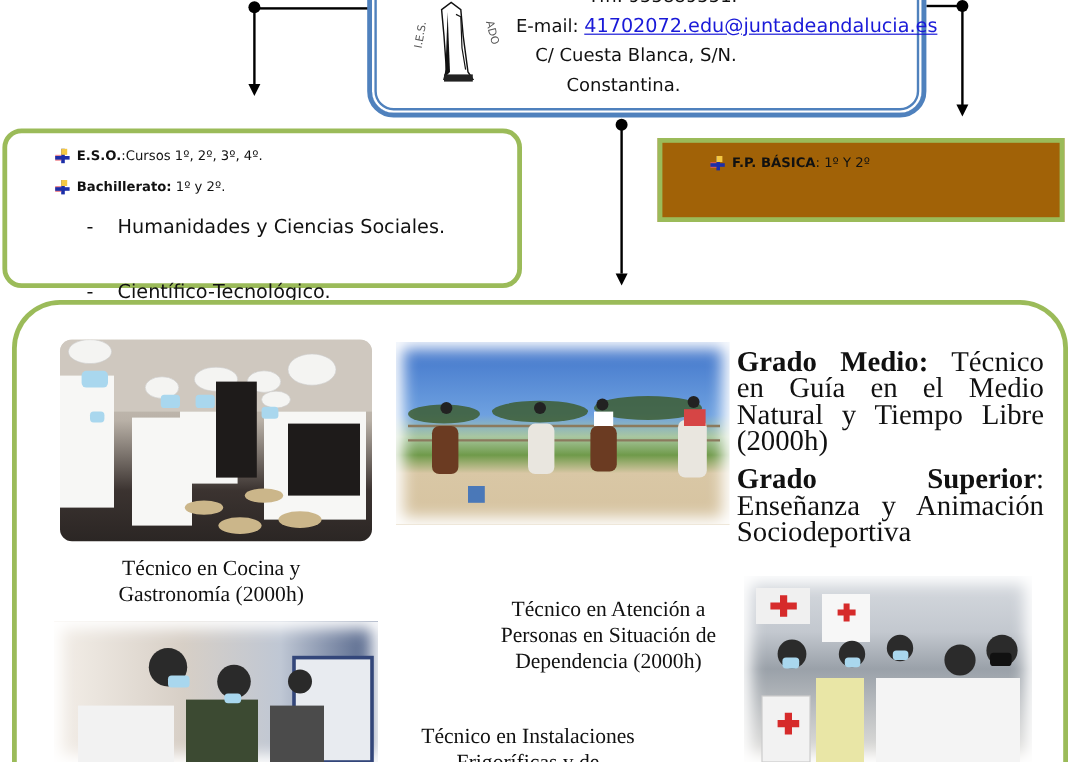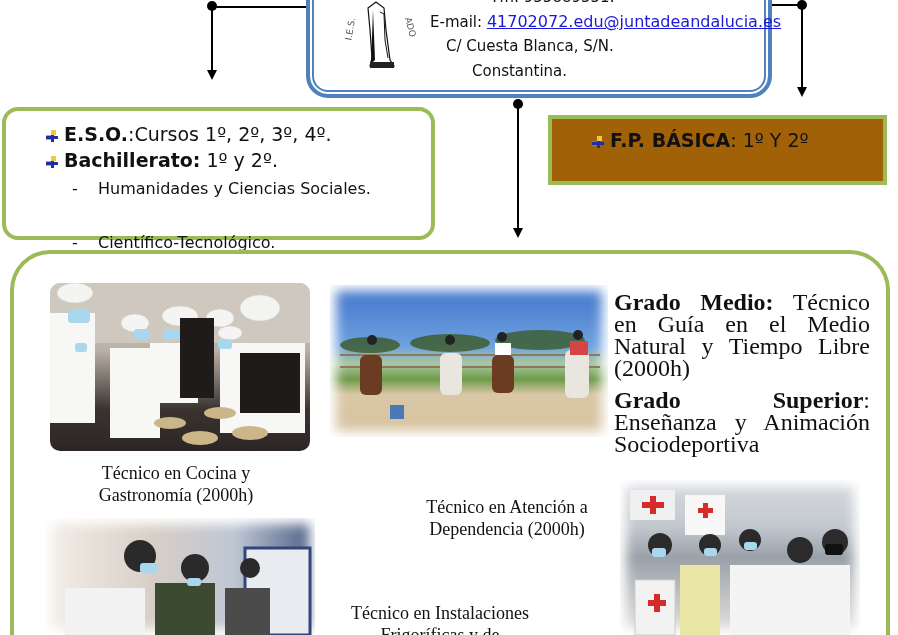--- a/index.html
+++ b/index.html
@@ -43,21 +43,21 @@
     border-radius: 16px;
     background: #fff;
   }
   .bullet-icon {
     display: inline-block; width: 12px; height: 12px; position: relative; margin-right: 6px; vertical-align: middle;
   }
   .bullet-icon::before { content: ""; position: absolute; left: 5px; top: 0; width: 3px; height: 12px; background: #1c2ea8; }
   .bullet-icon::after { content: ""; position: absolute; left: 0; top: 6px; width: 12px; height: 3px; background: #1c2ea8; }
   .bullet-icon .q1 { position:absolute; left:5px; top:0; width:5px; height:5px; background:#f5c842; }
   .bullet-icon .q2 { position:absolute; left:0; top:5px; width:5px; height:5px; background:#e85c6a; opacity:.7; }
-  .eso-line { position: absolute; font-size: 19px; white-space: nowrap; }
+  .eso-line { position: absolute; font-size: 11px; white-space: nowrap; }
   .eso-line b { font-weight: bold; }
   .dash { display: inline-block; width: 26px; text-align: left; }
 
   
   .fp-box {
     left: 548px; top: 115px; width: 339px; height: 70px;
     border: 4px solid #9bbb59;
     background: #a16207;
   }
 
@@ -213,20 +213,21 @@
   <b>Grado Superior</b><span>: Enseñanza y Animación Sociodeportiva</span>
 </div>
 
 <div class="caption serif" style="left:46px; top:462px; width:260px;">
   <div>Técnico en Cocina y</div>
   <div>Gastronomía (2000h)</div>
 </div>
 
 <div class="caption serif" style="left:392px; top:496px; width:230px;">
   <div>Técnico en Atención a</div>
+  <div>Personas en Situación de</div>
   <div>Dependencia (2000h)</div>
 </div>
 
 <div class="caption serif" style="left:320px; top:602px; width:240px;">
   <div>Técnico en Instalaciones</div>
   <div>Frigoríficas y de</div>
 </div>
 
 <div class="photo" style="left:45px; top:518px; width:270px; height:117px; background: linear-gradient(90deg,#f4efe9 0%,#d7cfc6 40%,#bfc7d4 70%,#4d5f86 100%); box-shadow: 0 0 12px 6px #fff inset;">
   <svg width="270" height="117" viewBox="0 0 270 117">

